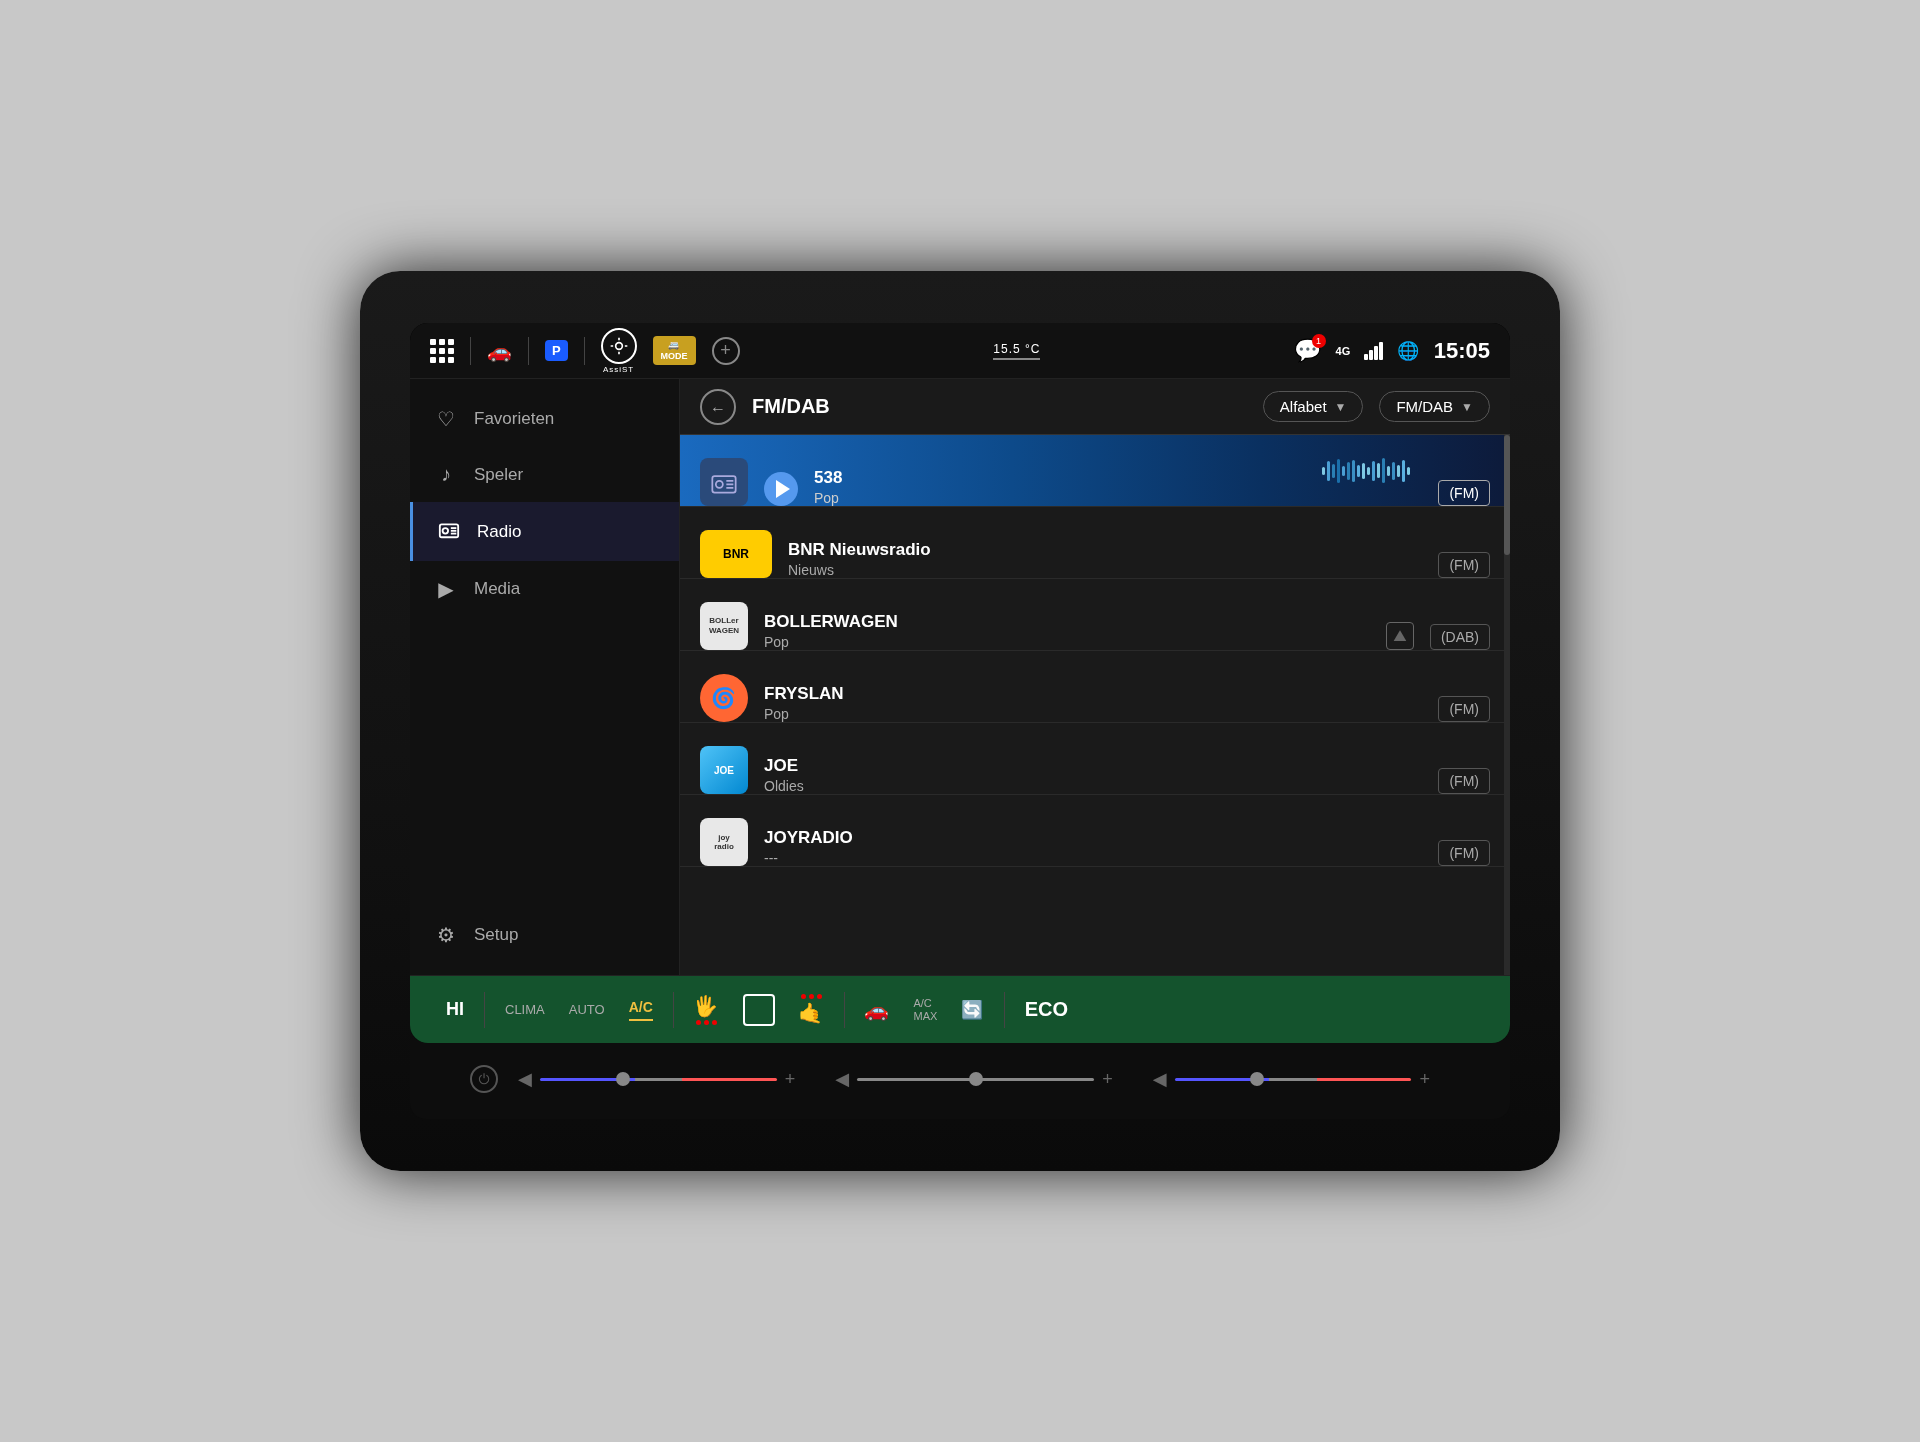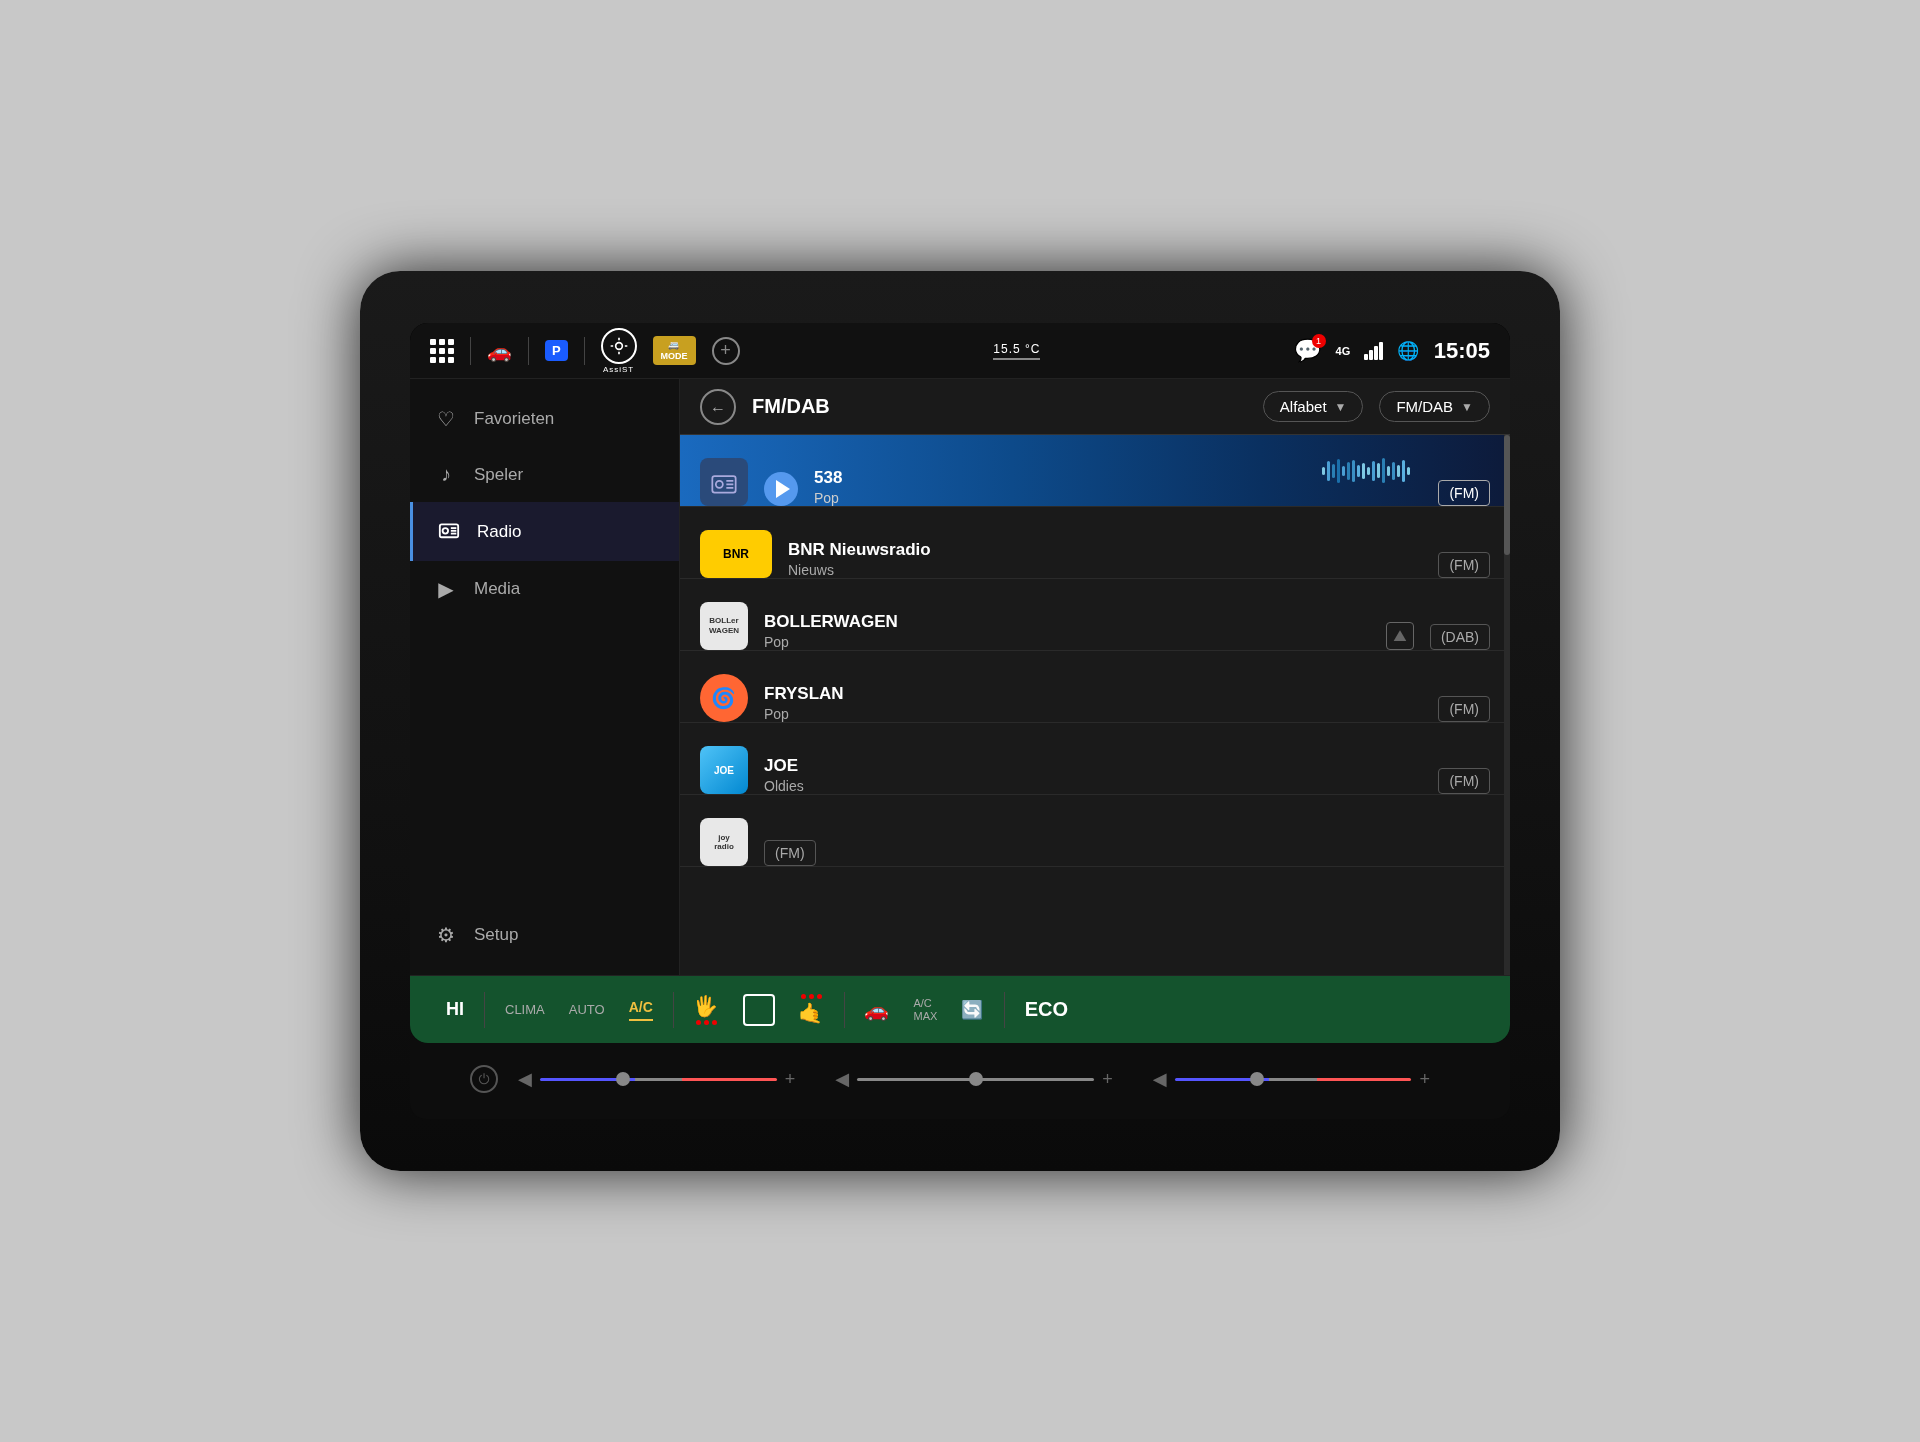--- a/index.html
+++ b/index.html
@@ -859,20 +859,24 @@
               <div class="station-info">
                 <div class="station-name">JOE</div>
                 <div class="station-genre">Oldies</div>
               </div>
               <div class="station-type">(FM)</div>
             </div>
 
             <div class="station-item">
               <div class="joy-logo">joy<br>radio</div>
               <div style="width:16px;flex-shrink:0;"></div>
+              <div class="station-info">
+                <div class="station-name">JOYRADIO</div>
+                <div class="station-genre">---</div>
+              </div>
               <div class="station-type">(FM)</div>
             </div>
 
           </div>
 
           <div class="scrollbar-track">
             <div class="scrollbar-thumb"></div>
           </div>
 
         </div>

